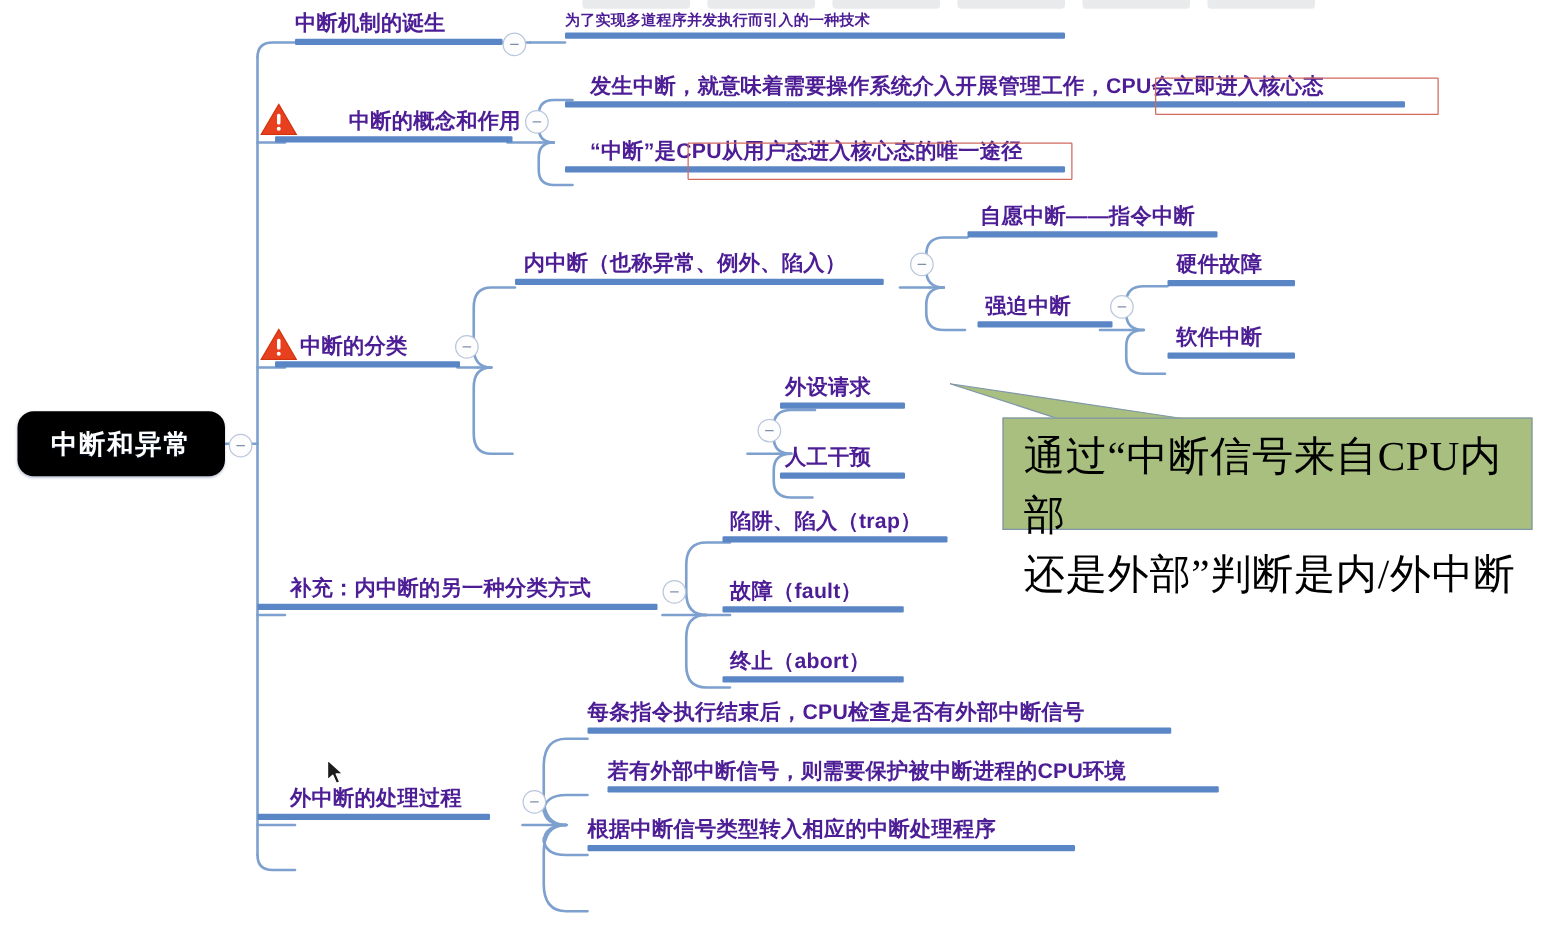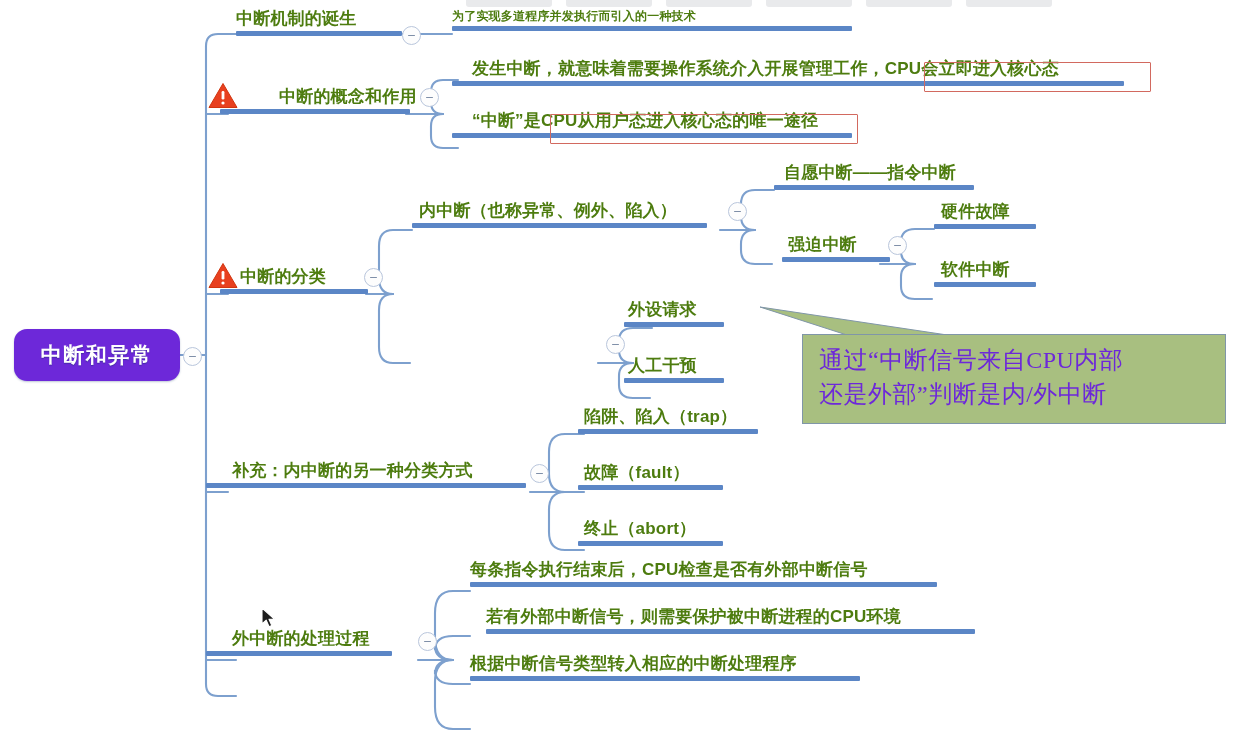--- a/index.html
+++ b/index.html
@@ -14,31 +14,31 @@
   
   .toolbar-ghost{position:absolute;top:0;left:0;width:1240px;height:9px;}
   .toolbar-ghost span{position:absolute;top:0;height:7px;background:#e9eaec;border-radius:0 0 3px 3px;}
 
   
   #links{position:absolute;left:0;top:0;width:1240px;height:752px;}
 
   
   .node{position:absolute;white-space:nowrap;}
   .node .lbl{
-    display:block;color:#4d7c0f;font-weight:bold;
+    display:block;color:#4c1d95;font-weight:bold;
     letter-spacing:.2px;line-height:1.05;
   }
   .node .bar{
     display:block;height:5px;background:#5b86c6;border-radius:1px;margin-top:3px;
   }
 
   
   #root-node{
     position:absolute;left:14px;top:329px;width:166px;height:52px;
-    background:#6d28d9;border-radius:13px;
+    background:#000000;border-radius:13px;
     box-shadow:0 1px 2px rgba(40,70,120,.30);
     display:flex;align-items:center;justify-content:center;
   }
   #root-node .lbl{
     color:#fff;font-size:21px;font-weight:bold;letter-spacing:1.5px;
     text-shadow:0 1px 1px rgba(20,50,100,.45);
   }
 
   
   .toggle{
@@ -58,21 +58,21 @@
     background:transparent;pointer-events:none;
   }
 
   
   #callout{
     position:absolute;left:802px;top:334px;width:422px;height:88px;
     background:#a8bf80;border:1.6px solid #8096a8;
   }
   #callout .ctxt{
     position:absolute;left:16px;top:8px;width:394px;
-    color:#6d28d9;font-size:24px;line-height:1.42;font-weight:normal;
+    color:#000000;font-size:33px;line-height:1.42;font-weight:normal;
     font-family:"Liberation Serif","DejaVu Serif",serif;
     letter-spacing:.5px;
   }
   #callout-tail{position:absolute;left:758px;top:303px;width:200px;height:45px;}
 
   
   #cursor{position:absolute;left:261px;top:607px;width:16px;height:22px;}
 </style>
 </head>
 <body>

